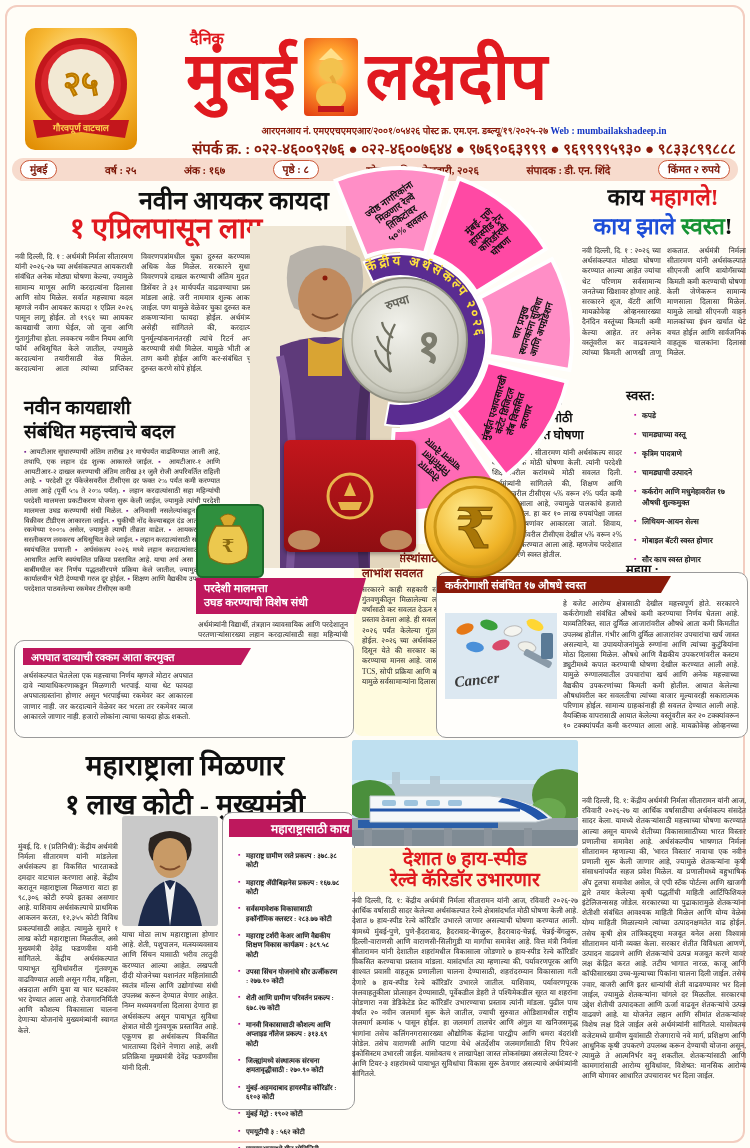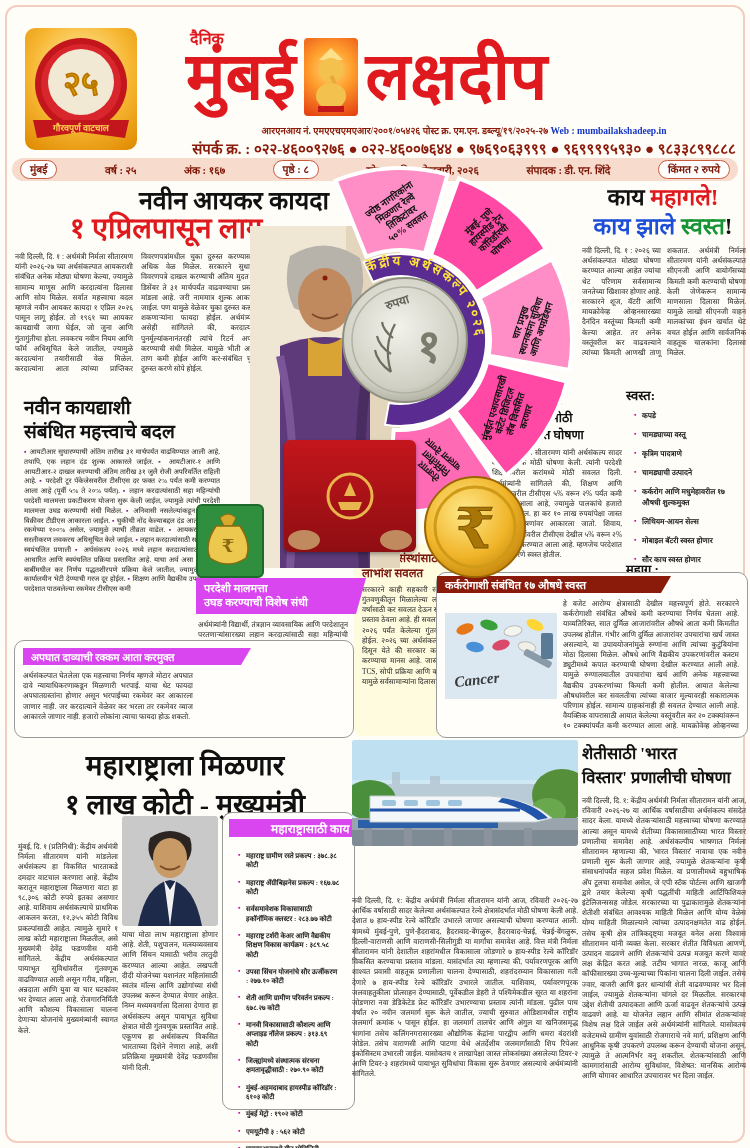--- a/index.html
+++ b/index.html
@@ -18,21 +18,21 @@
   .mast-contact{font-size:15px;font-weight:bold;color:#8a1a0a;}
   
   .infobar{display:flex;align-items:center;justify-content:space-between;
            background:#f7dbcd;border-radius:12px;padding:0 8px;height:23px;
            font-size:10.5px;font-weight:bold;color:#7c1606;}
   .pill{background:#fff;border:1px solid #cc5a3c;border-radius:11px;padding:0 9px;line-height:17px;}
   
   .kicker{font-size:25px;font-weight:800;color:#111;text-align:center;white-space:nowrap;}
   .headline-red{font-size:29px;font-weight:800;color:#e0191f;text-align:center;white-space:nowrap;}
   .sec-head{font-weight:800;color:#111;}
-  .brown-bar{background:#d946ef;color:#fff;font-weight:bold;display:flex;align-items:center;
+  .brown-bar{background:#be185d;color:#fff;font-weight:bold;display:flex;align-items:center;
              padding:0 8px;clip-path:polygon(0 0,100% 0,calc(100% - 10px) 100%,0 100%);}
   .round-box{border:1px solid #9a9a9a;border-radius:10px;background:#fffefb;}
   .bullets li{list-style:none;position:relative;padding-left:8px;margin:8px;}
   .bullets li::before{content:"▪";color:#c2189a;position:absolute;left:0;top:0;font-size:7px;}
   .inlineitem::before{content:"▪ ";color:#7a2a93;}
   .yellow-card{background:#fffbdf;border-radius:8px;}
   .strip{background:#2410b8;color:#fff;font-weight:bold;font-size:11px;display:flex;
          align-items:center;justify-content:center;white-space:nowrap;border-radius:2px;}
   svg text{font-family:"Liberation Serif","DejaVu Serif",serif;}
 </style>
@@ -355,21 +355,21 @@
       <rect x="6" y="80" width="140" height="8" fill="#2b5fa8"></rect>
       <path d="M18,56 h120 q40,2 62,22 l-16,4 h-166 Z" fill="#f4f7f9" stroke="#c2ccd2"></path>
       <path d="M150,58 q30,4 46,20 l-10,2 q-18,-14 -40,-18 Z" fill="#2255aa"></path>
       <path d="M18,70 h150" stroke="#2255aa" stroke-width="3"></path>
       <rect x="30" y="60" width="14" height="6" rx="2" fill="#9fc4de"></rect>
         <rect x="52" y="60" width="14" height="6" rx="2" fill="#9fc4de"></rect>
       <rect x="74" y="60" width="14" height="6" rx="2" fill="#9fc4de"></rect>
         <rect x="96" y="60" width="14" height="6" rx="2" fill="#9fc4de"></rect>
     </svg>
   </div>
+  <div class="abs" style="left:352px;top:848px;width:226px;height:44px;background:#fcf6d4;display:flex;flex-direction:column;align-items:center;justify-content:center;font-weight:800;font-size:19px;color:#e0191f;line-height:1.1;">
+    <div>देशात ७ हाय-स्पीड</div>
+    <div>रेल्वे कॅरिडॉर उभारणार</div>
+  </div>
   <div class="abs body-txt" style="left:352px;top:896px;width:226px;height:208px;">नवी दिल्ली, दि. १: केंद्रीय अर्थमंत्री निर्मला सीतारामन यांनी आज, रविवारी २०२६-२७ आर्थिक वर्षासाठी सादर केलेल्या अर्थसंकल्पात रेल्वे क्षेत्रासंदर्भात मोठी घोषणा केली आहे. देशात ७ हाय-स्पीड रेल्वे कॉरिडॉर उभारले जाणार असल्याची घोषणा करण्यात आली. यामध्ये मुंबई-पुणे, पुणे-हैदराबाद, हैदराबाद-बेंगळुरू, हैदराबाद-चेन्नई, चेन्नई-बेंगळुरू, दिल्ली-वाराणसी आणि वाराणसी-सिलीगुडी या मार्गांचा समावेश आहे. वित्त मंत्री निर्मला सीतारामन यांनी देशातील शहरांमधील विकासाला जोडणारे ७ हाय-स्पीड रेल्वे कॉरिडॉर विकसित करण्याचा प्रस्ताव मांडला. यासंदर्भात त्या म्हणाल्या की, पर्यावरणपूरक आणि शाश्वत प्रवासी वाहतूक प्रणालीला चालना देण्यासाठी, शहरांदरम्यान विकासाला गती देणारे ७ हाय-स्पीड रेल्वे कॉरिडॉर उभारले जातील. याशिवाय, पर्यावरणपूरक जलवाहतुकीला प्रोत्साहन देण्यासाठी, पूर्वेकडील डेहरी ते पश्चिमेकडील सूरत या शहरांना जोडणारा नवा डेडिकेटेड फ्रेट कॉरिडॉर उभारण्याचा प्रस्ताव त्यांनी मांडला. पुढील पाच वर्षांत २० नवीन जलमार्ग सुरू केले जातील, ज्याची सुरुवात ओडिशामधील राष्ट्रीय जलमार्ग क्रमांक ५ पासून होईल. हा जलमार्ग तालचेर आणि अंगुल या खनिजसमृद्ध भागांना तसेच कलिंगनगरासारख्या औद्योगिक केंद्रांना पारद्वीप आणि धमरा बंदरांशी जोडेल. तसेच वाराणसी आणि पाटणा येथे अंतर्देशीय जलमार्गांसाठी शिप रिपेअर इकोसिस्टम उभारली जाईल. यासोबतच १ लाखापेक्षा जास्त लोकसंख्या असलेल्या टियर-२ आणि टियर-३ शहरांमध्ये पायाभूत सुविधांचा विकास सुरू ठेवणार असल्याचे अर्थमंत्र्यांनी सांगितले.</div>
 
-  <div class="abs sec-head" style="left:582px;top:742px;width:164px;font-size:16.5px;line-height:1.45;">
-    <div>शेतीसाठी 'भारत</div>
-    <div>विस्तार' प्रणालीची घोषणा</div>
-  </div>
   <div class="abs body-txt" style="left:582px;top:796px;width:164px;height:308px;">नवी दिल्ली, दि. १: केंद्रीय अर्थमंत्री निर्मला सीतारामन यांनी आज, रविवारी २०२६-२७ या आर्थिक वर्षासाठीचा अर्थसंकल्प संसदेत सादर केला. यामध्ये शेतकऱ्यांसाठी महत्त्वाच्या घोषणा करण्यात आल्या असून यामध्ये शेतीच्या विकासासाठीच्या भारत विस्तार प्रणालीचा समावेश आहे. अर्थसंकल्पीय भाषणात निर्मला सीतारामन म्हणाल्या की, 'भारत विस्तार' नावाचा एक नवीन प्रणाली सुरू केली जाणार आहे, ज्यामुळे शेतकऱ्यांना कृषी संसाधनांपर्यंत सहज प्रवेश मिळेल. या प्रणालीमध्ये बहुभाषिक अ‍ॅप टूलचा समावेश असेल, जे एपी स्टॅक पोर्टल्स आणि खाजगी द्वारे तयार केलेल्या कृषी पद्धतींची माहिती आर्टिफिशियल इंटेलिजन्ससह जोडेल. सरकारच्या या पुढाकारामुळे शेतकऱ्यांना शेतीशी संबंधित आवश्यक माहिती मिळेल आणि योग्य वेळेस योग्य माहिती मिळाल्याने त्यांच्या उत्पादनक्षमतेत वाढ होईल. तसेच कृषी क्षेत्र तांत्रिकदृष्ट्या मजबूत बनेल असा विश्वास सीतारामन यांनी व्यक्त केला. सरकार शेतीत विविधता आणणे, उत्पादन वाढवणे आणि शेतकऱ्यांचे उत्पन्न मजबूत करणे यावर लक्ष केंद्रित करत आहे. तटीय भागात नारळ, काजू आणि कॉफीसारख्या उच्च-मूल्याच्या पिकांना चालना दिली जाईल. तसेच ज्वार, बाजरी आणि इतर धान्यांची शेती वाढवण्यावर भर दिला जाईल, ज्यामुळे शेतकऱ्यांना चांगले दर मिळतील. सरकारचा उद्देश शेतीची उत्पादकता आणि ऊर्जा वाढवून शेतकऱ्यांचे उत्पन्न वाढवणे आहे. या योजनेत लहान आणि सीमांत शेतकऱ्यांवर विशेष लक्ष दिले जाईल असे अर्थमंत्र्यांनी सांगितले. यासोबतच बजेटमध्ये ग्रामीण युवांसाठी रोजगाराचे नवे मार्ग, प्रशिक्षण आणि आधुनिक कृषी उपकरणे उपलब्ध करून देण्याची योजना असून, त्यामुळे ते आत्मनिर्भर बनू शकतील. शेतकऱ्यांसाठी आणि कामगारांसाठी आरोग्य सुविधांवर, विशेषत: मानसिक आरोग्य आणि योगावर आधारित उपचारावर भर दिला जाईल.</div>
 
 </div>
 
 </body></html>

